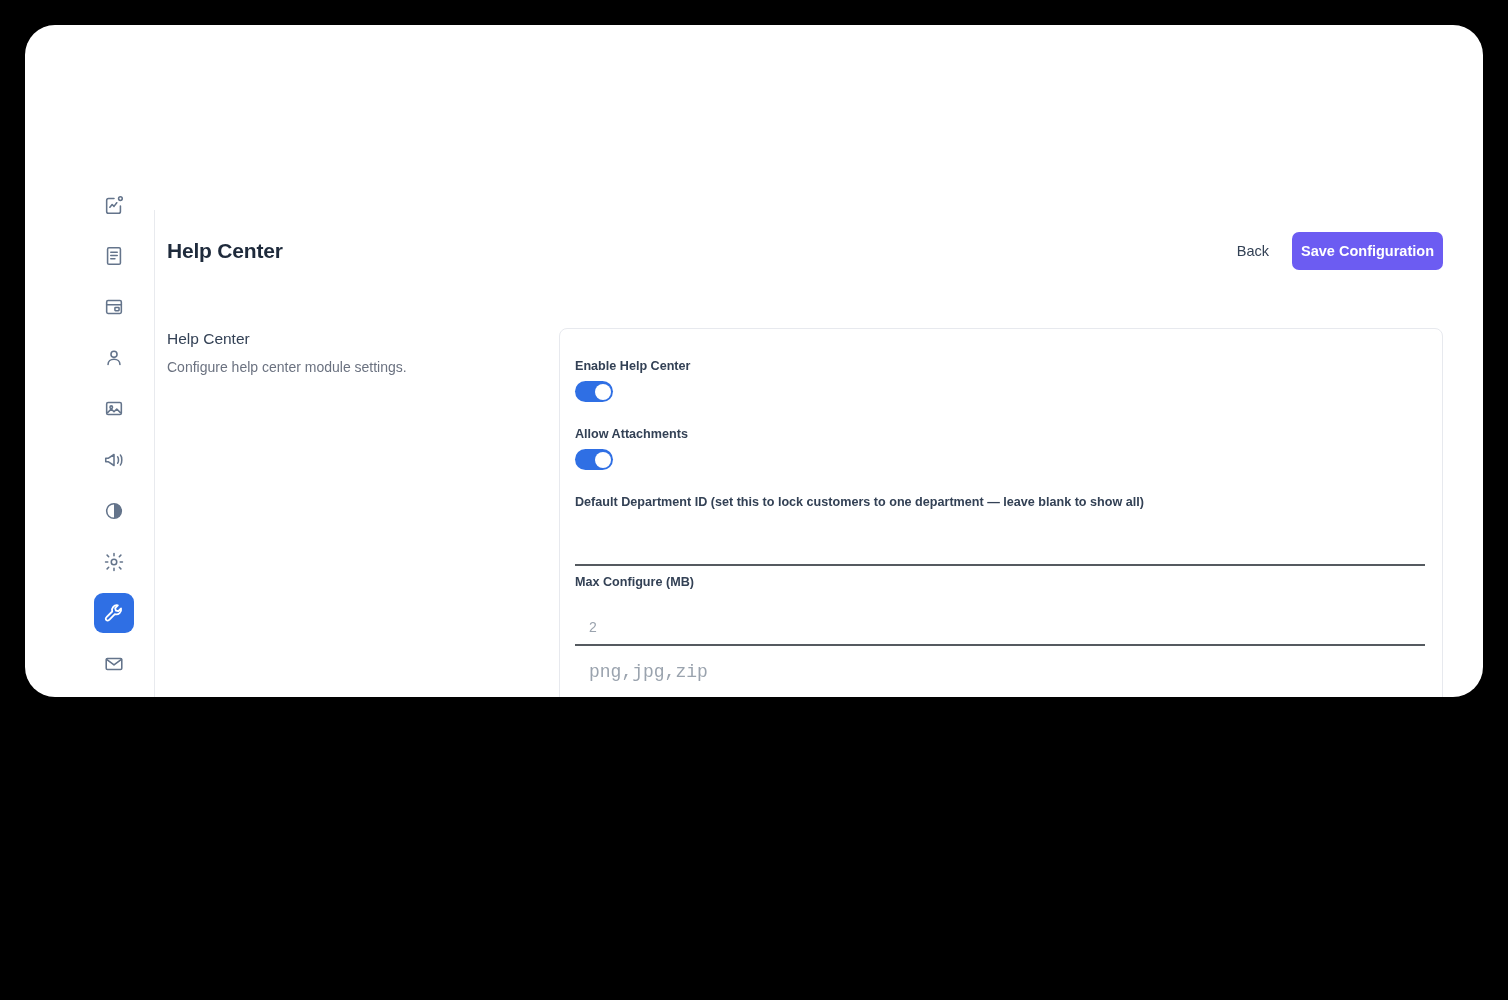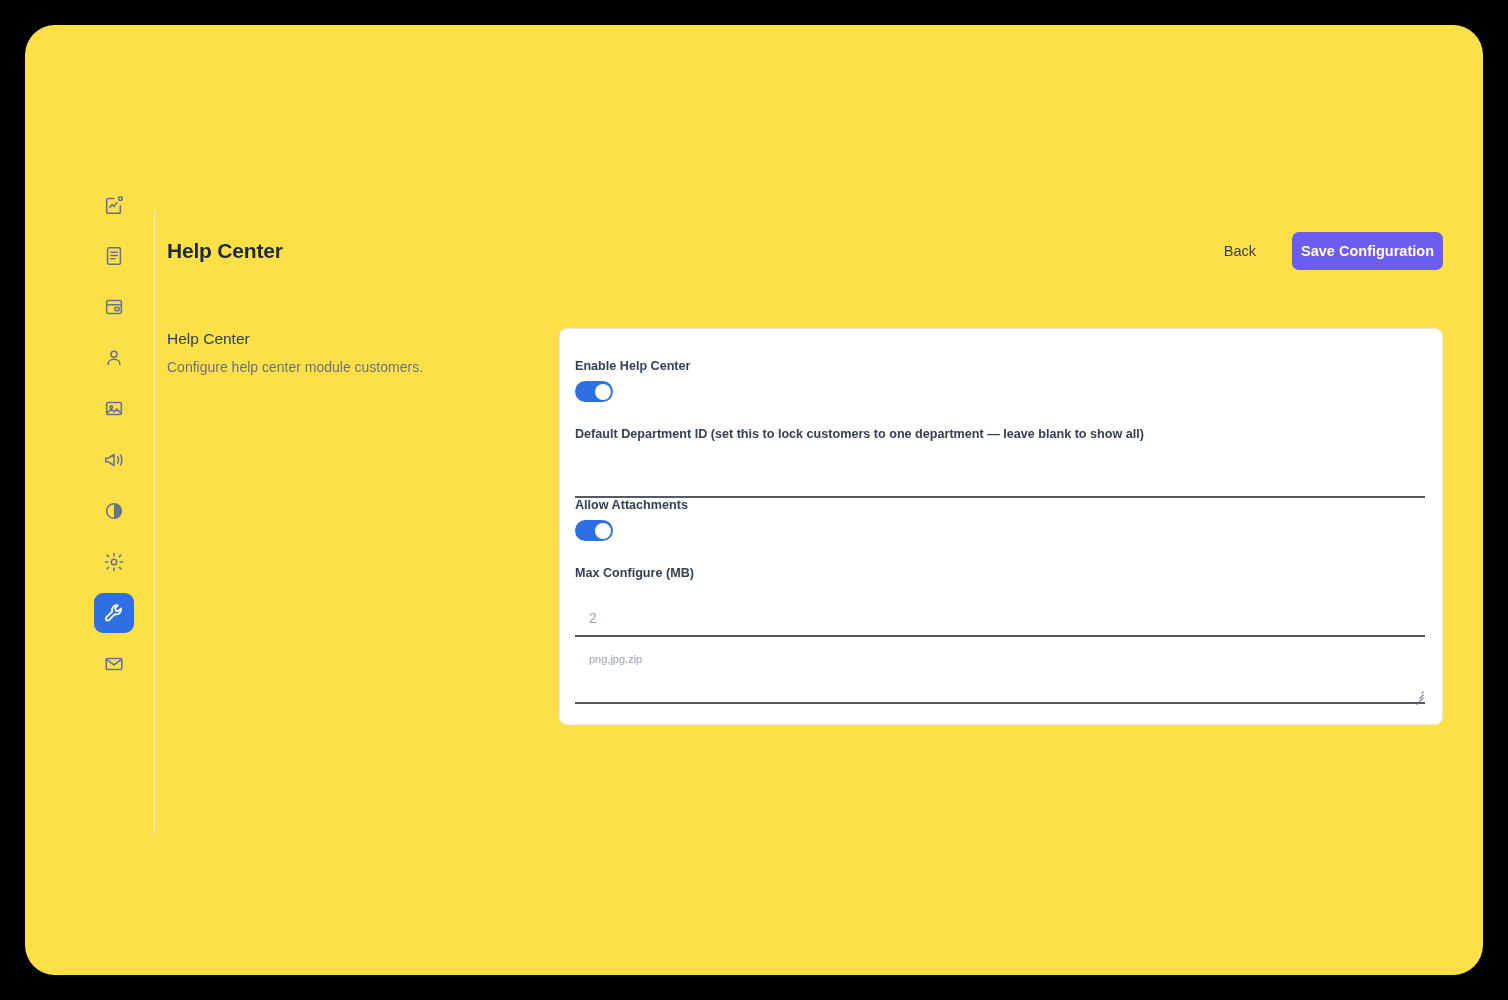--- a/index.html
+++ b/index.html
@@ -5,22 +5,22 @@
   * { box-sizing: border-box; margin: 0; padding: 0; }
   html, body {
     width: 1508px; height: 1000px;
     background: #000000;
     font-family: "Liberation Sans", sans-serif;
     overflow: hidden;
   }
   .app-panel {
     position: absolute;
     left: 25px; top: 25px;
-    width: 1458px; height: 950px;
-    background: #fde047;
+    width: 1458px; height: 672px;
+    background: #ffffff;
     border-radius: 30px;
     overflow: hidden;
   }
   
   .sidebar {
     position: absolute;
     left: 48px; top: 160px;
     width: 82px;
     display: flex;
     flex-direction: column;
@@ -58,21 +58,21 @@
     padding-top: 22px;
     width: 1276px;
   }
   .page-title {
     font-size: 21px;
     font-weight: bold;
     color: #1e2a3b;
     letter-spacing: -0.2px;
   }
   .header-actions {
-    display: flex; align-items: center; gap: 36px;
+    display: flex; align-items: center; gap: 23px;
   }
   .back-link {
     font-size: 14.5px;
     color: #334155;
     cursor: pointer;
   }
   .save-btn {
     background: #6c5cf2;
     color: #ffffff;
     border: none;
@@ -147,25 +147,25 @@
   .underline-input::placeholder { color: #9aa3ae; }
   .field-block { margin-top: 9px; }
   .field-block .field-label { margin-bottom: 0; }
   .ta-wrap { position: relative; border-bottom: 2px solid #555a60; }
   .underline-textarea {
     border: none;
     outline: none;
     width: 100%;
     height: 52px;
     resize: none;
-    font-size: 11px;
+    font-size: 18px;
     color: #9aa3ae;
     padding: 6px 0 0 14px;
     background: transparent;
-    font-family: Liberation Sans, sans-serif;
+    font-family: Liberation Mono, monospace;
     line-height: 1.3;
   }
   .underline-textarea::placeholder { color: #9aa3ae; }
   .resize-handle {
     position: absolute;
     right: 1px; bottom: 3px;
     width: 11px; height: 11px;
     pointer-events: none;
   }
   .resize-handle span {
@@ -291,43 +291,43 @@
       <div class="header-actions">
         <span class="back-link">Back</span>
         <button class="save-btn">Save Configuration</button>
       </div>
     </div>
 
     <div class="body-row">
 
       <div class="section-info">
         <div class="section-title">Help Center</div>
-        <div class="section-desc">Configure help center module customers.</div>
+        <div class="section-desc">Configure help center module settings.</div>
       </div>
 
       <div class="settings-card">
 
         <div class="field field-toggle">
           <span class="field-label">Enable Help Center</span>
           <div class="toggle">
             <div class="knob"></div>
           </div>
         </div>
 
+        <div class="field field-toggle">
+          <span class="field-label">Allow Attachments</span>
+          <div class="toggle">
+            <div class="knob"></div>
+          </div>
+        </div>
+
         <div class="field field-block">
           <span class="field-label">Default Department ID (set this to lock customers to one department — leave blank to show all)</span>
           <div class="underline-field">
             <input class="underline-input" type="text" placeholder="" style="">
-          </div>
-        </div>
-
-        <div class="field field-toggle">
-          <span class="field-label">Allow Attachments</span>
-          <div class="toggle">
-            <div class="knob"></div>
           </div>
         </div>
 
         <div class="field field-block">
           <span class="field-label">Max Configure (MB)</span>
           <div class="underline-field">
             <input class="underline-input" type="text" placeholder="2" style="">
           </div>
         </div>
 

